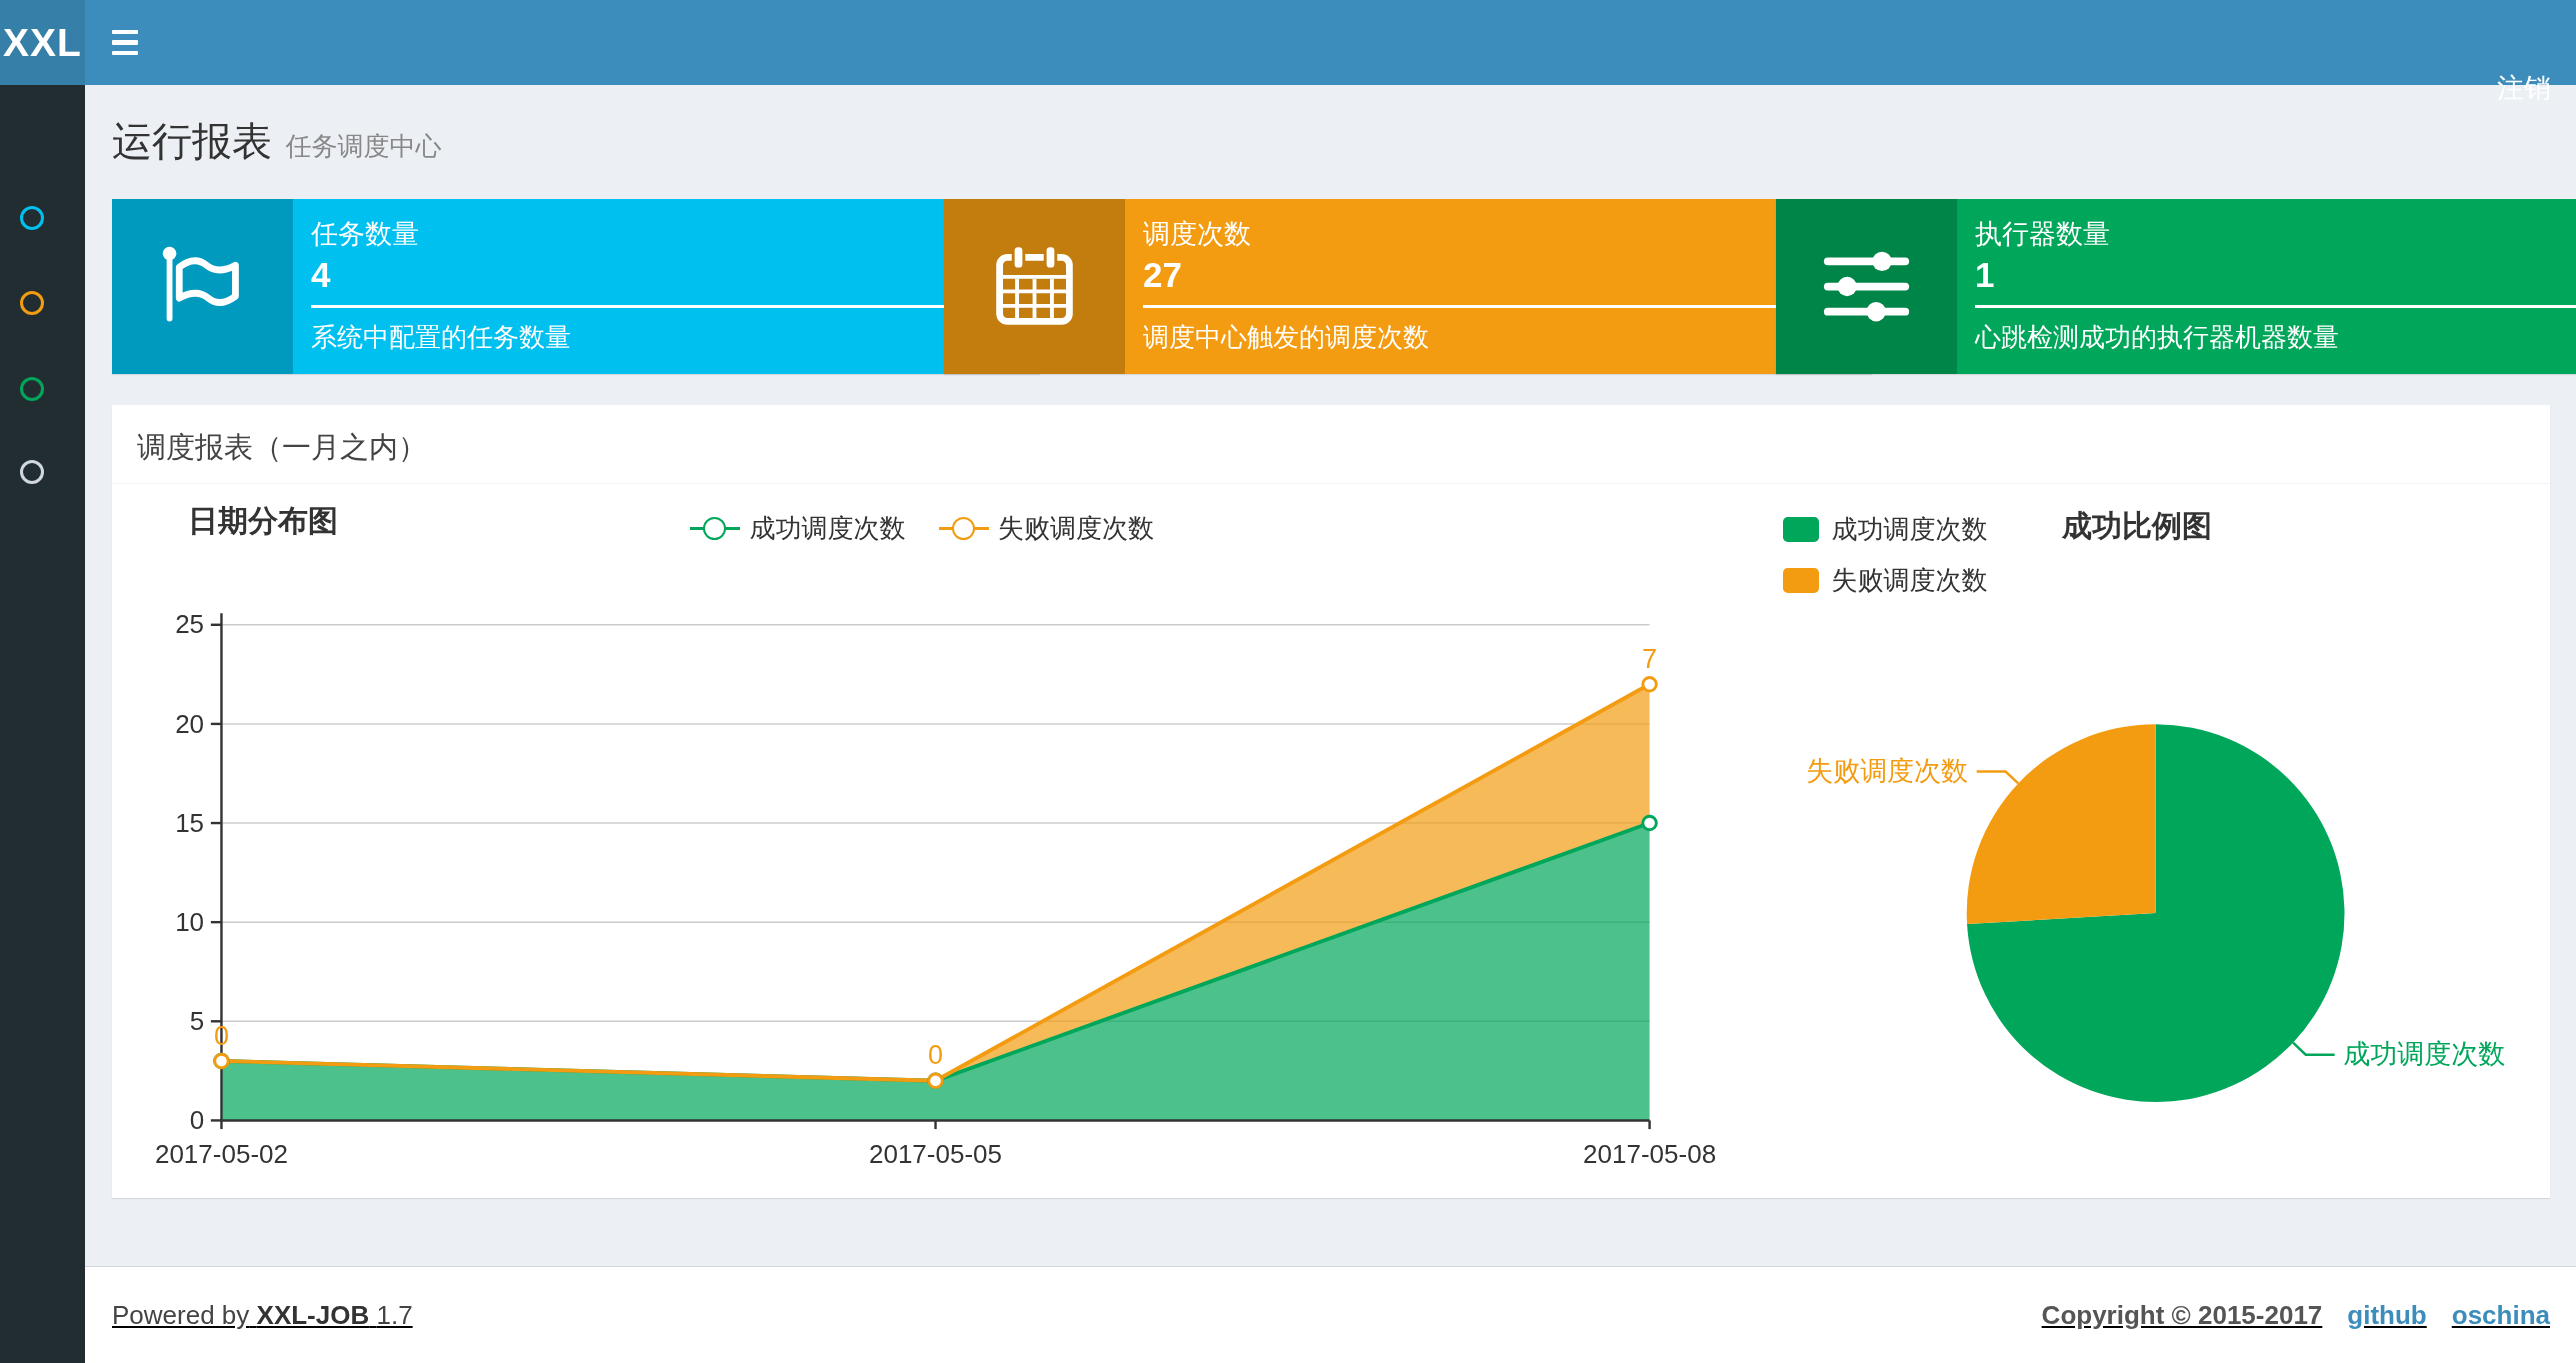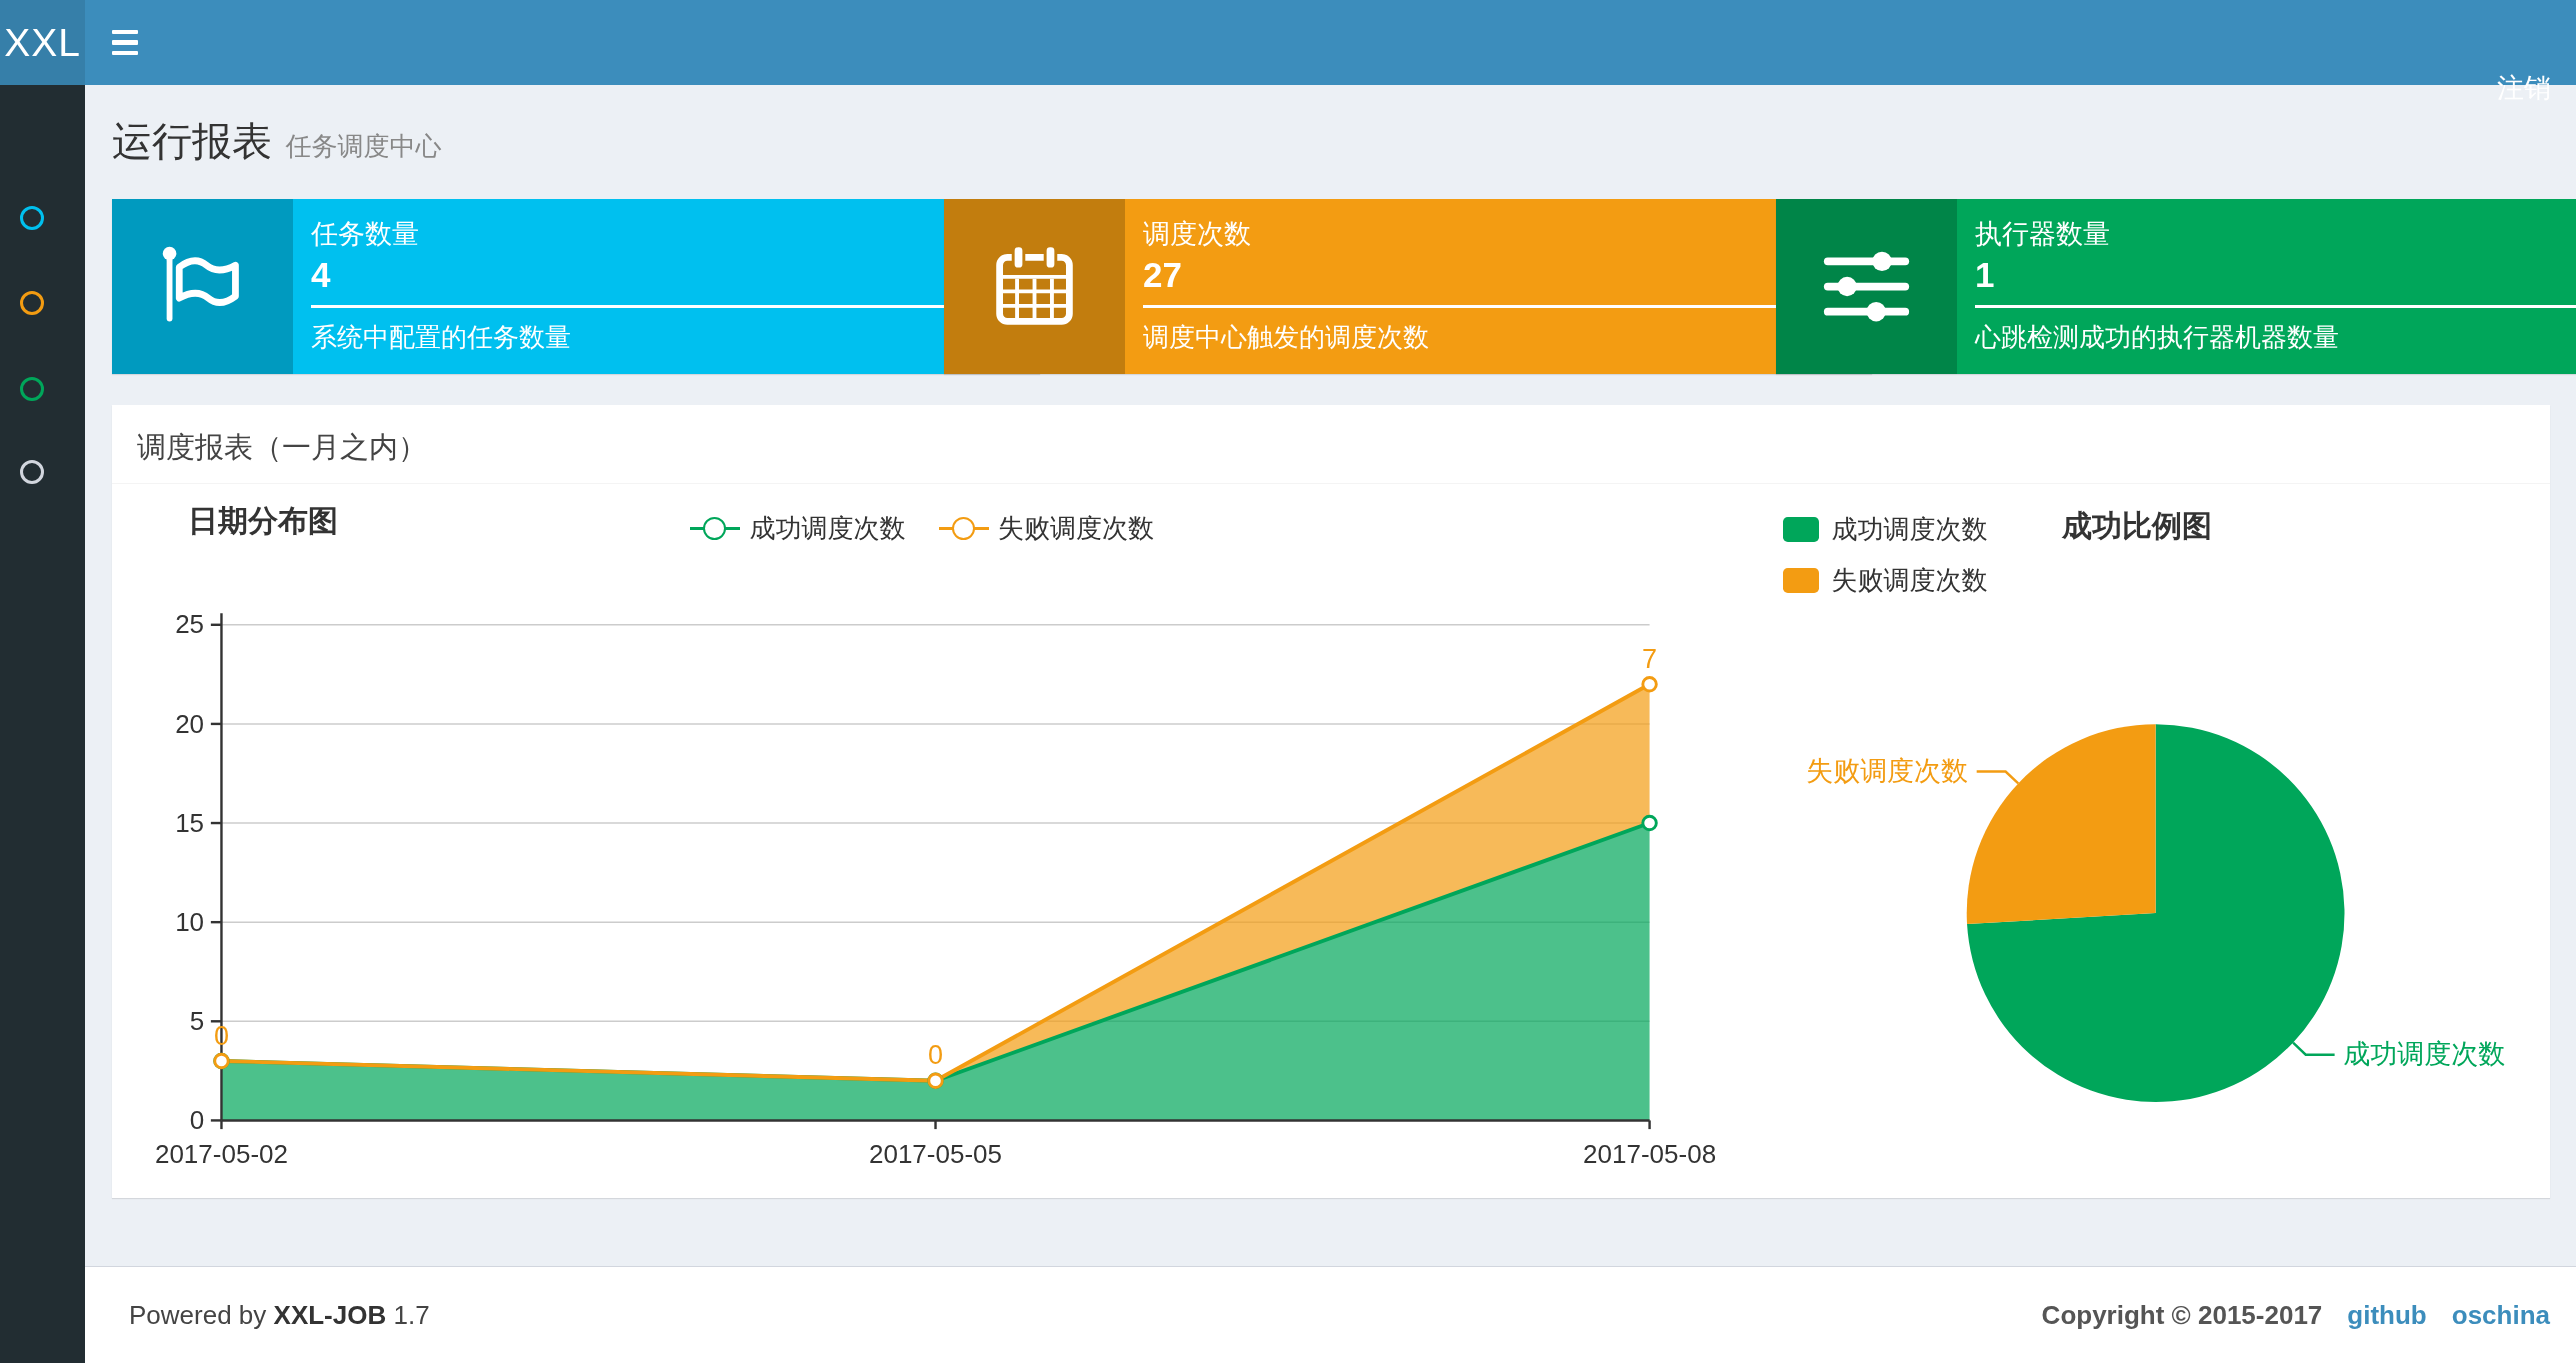--- a/index.html
+++ b/index.html
@@ -3,21 +3,21 @@
 <meta charset="utf-8">
 <style>
   html,body{margin:0;padding:0;}
   body{font-family:"Liberation Sans","DejaVu Sans",sans-serif;background:#ecf0f5;}
   #app{position:relative;width:2576px;height:1363px;background:#ecf0f5;overflow:hidden;}
 
   
   .topbar{position:absolute;left:0;top:0;width:2576px;height:85px;background:#3c8dbc;z-index:5;}
   .logo{position:absolute;left:0;top:0;width:85px;height:85px;background:#367fa9;color:#fff;
         display:flex;align-items:center;justify-content:center;font-size:39px;letter-spacing:1px;}
-  .logo b{font-weight:400;}
+  .logo b{font-weight:700;}
   .hamburger{position:absolute;left:96px;top:0;width:58px;height:85px;display:flex;flex-direction:column;
              justify-content:center;align-items:center;gap:5.8px;cursor:pointer;}
   .hamburger .bar{width:26px;height:4.8px;background:#fff;border-radius:1px;}
   .logout{position:absolute;right:25px;top:0;height:85px;display:flex;align-items:center;color:#fff;font-size:27px;cursor:pointer;margin-top:45px;}
 
   
   .sidebar{position:absolute;left:0;top:85px;width:85px;height:1278px;background:#222d32;z-index:4;}
   .side-item{position:absolute;left:0;width:85px;height:67px;display:flex;align-items:center;cursor:pointer;}
   .circle{width:24px;height:24px;border-radius:50%;border:3.9px solid #fff;margin-left:20px;box-sizing:border-box;}
 
@@ -58,21 +58,21 @@
   .pleg-swatch{width:36px;height:25px;border-radius:4.8px;}
   .pleg-label{font-size:26px;color:#333;}
 
   .chart-svg{position:absolute;}
   #line-chart{left:13.5px;top:77px;}
   #pie-chart{left:1662px;top:270px;}
   svg text{font-family:"Liberation Sans","DejaVu Sans",sans-serif;}
 
   
   .main-footer{position:absolute;left:85px;right:0;top:1266px;height:97px;background:#fff;border-top:1px solid #d2d6de;
-               display:flex;align-items:center;justify-content:space-between;padding:0 26px 0 44px;box-sizing:border-box;}
+               display:flex;align-items:center;justify-content:space-between;padding:0 26px 0 27px;box-sizing:border-box;text-decoration:underline;}
   .footer-left{font-size:26px;color:#444;}
   .footer-left b{color:#333;}
   .footer-right{display:flex;align-items:center;gap:25px;font-size:26px;}
   .copyright{font-weight:700;color:#555;}
   .footer-link{color:#3c8dbc;font-weight:600;text-decoration:none;cursor:pointer;}
 </style>
 </head>
 <body>
 
 <div id="app">

